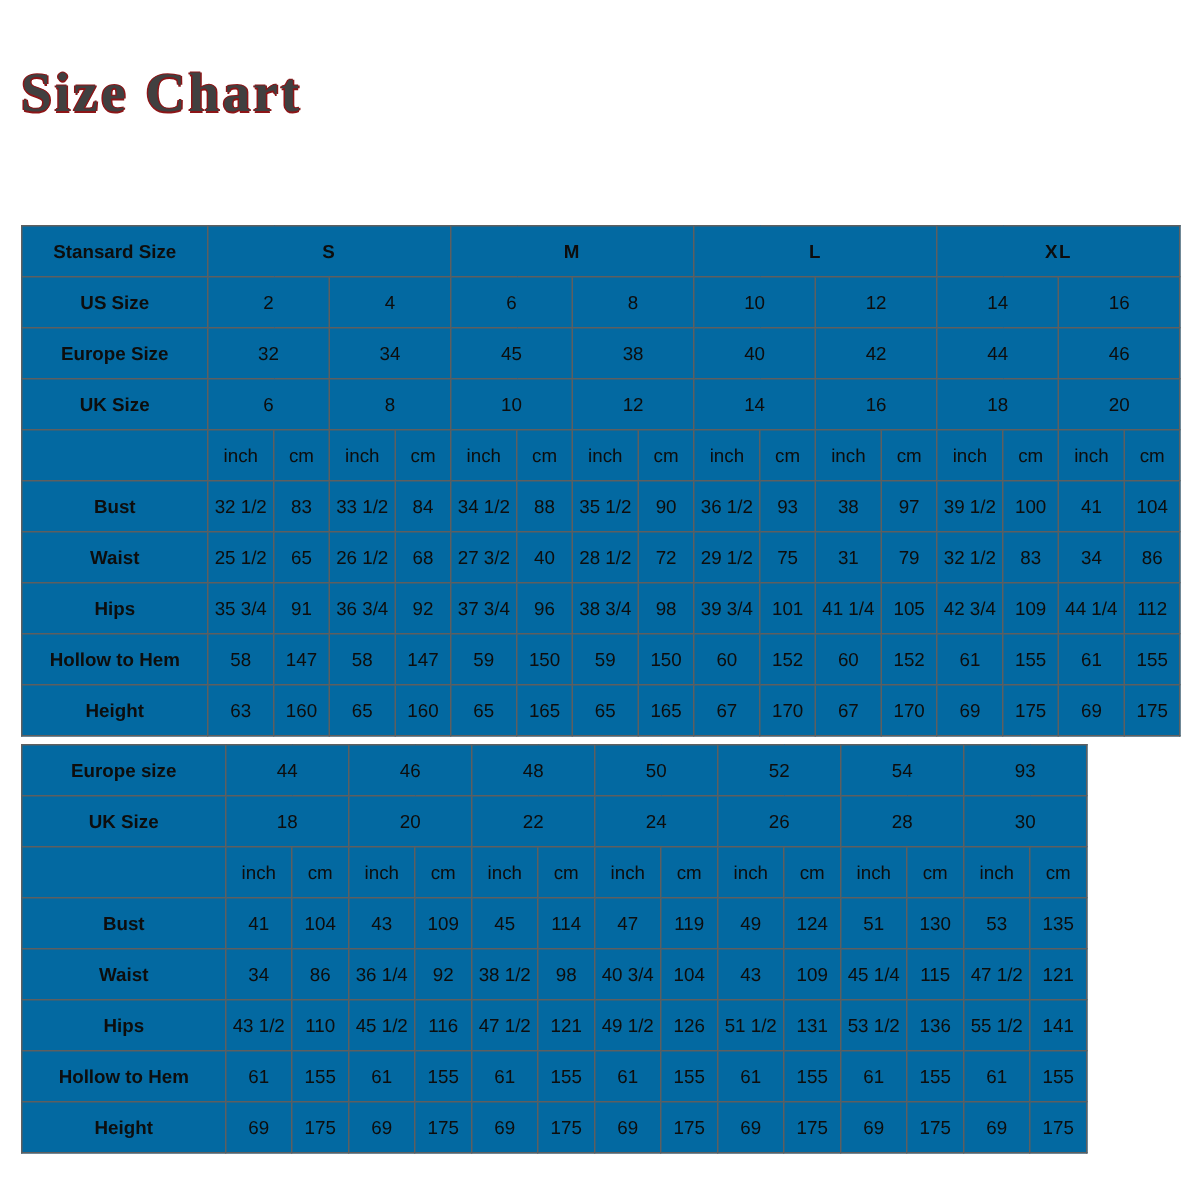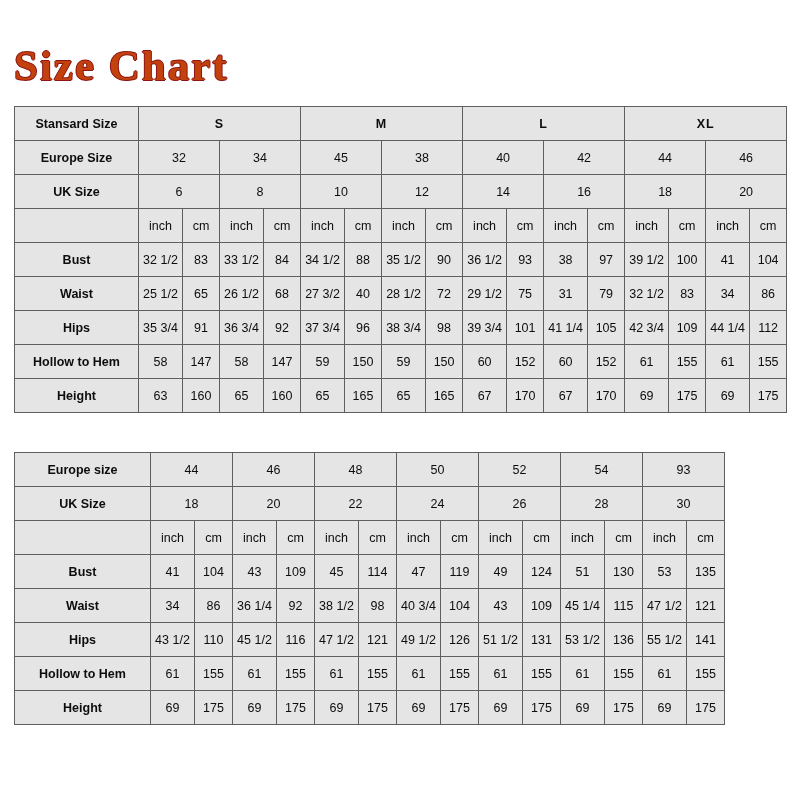--- a/index.html
+++ b/index.html
@@ -14,37 +14,38 @@
     color: #111111;
     position: relative;
     overflow: hidden;
   }
   #page-title {
     position: absolute;
     left: 14px;
     top: 44px;
     font-family: "Liberation Serif", serif;
     font-weight: bold;
-    font-size: 43px;
+    font-size: 37px;
     letter-spacing: 2px;
-    color: #c2410c;
+    color: #404040;
     -webkit-text-stroke: 0px;
     text-shadow:
        1px 0 0 #8d1517,
       -1px 0 0 #8d1517,
        0 1px 0 #8d1517,
        0 -1px 0 #8d1517;
     line-height: 1;
     white-space: nowrap;
   }
   table.sz {
     border-collapse: collapse;
     table-layout: fixed;
     position: absolute;
-    background: #e5e5e5;
+    background: #0369a1;
+    margin-top: 44px;
   }
   table.sz td {
     border: 1px solid #5f5f5f;
     text-align: center;
     vertical-align: middle;
     font-size: 12.5px;
     padding: 0;
     height: 33px;
     color: #0d0d0d;
     white-space: nowrap;
@@ -100,20 +101,31 @@
       <col style="width:44px">
       <col style="width:37px">
   </colgroup>
   <tbody id="std-body">
       <tr>
         <td class="corner">Stansard Size</td>
         <td class="grouphead" colspan="4">S</td>
         <td class="grouphead" colspan="4">M</td>
         <td class="grouphead" colspan="4">L</td>
         <td class="grouphead" colspan="4">XL</td>
+      </tr>
+      <tr>
+        <td class="rowhead">US Size</td>
+        <td colspan="2">2</td>
+        <td colspan="2">4</td>
+        <td colspan="2">6</td>
+        <td colspan="2">8</td>
+        <td colspan="2">10</td>
+        <td colspan="2">12</td>
+        <td colspan="2">14</td>
+        <td colspan="2">16</td>
       </tr>
       <tr>
         <td class="rowhead">Europe Size</td>
         <td colspan="2">32</td>
         <td colspan="2">34</td>
         <td colspan="2">45</td>
         <td colspan="2">38</td>
         <td colspan="2">40</td>
         <td colspan="2">42</td>
         <td colspan="2">44</td>

